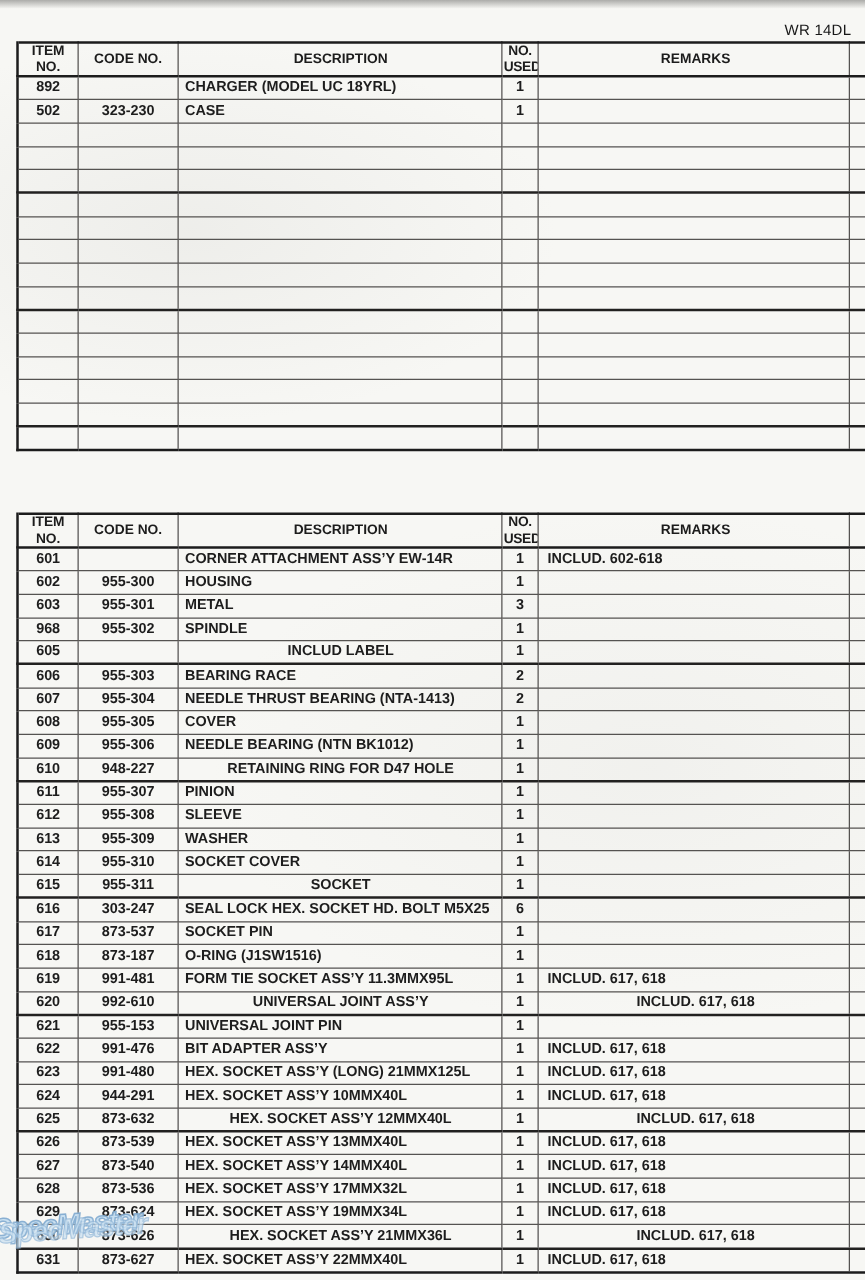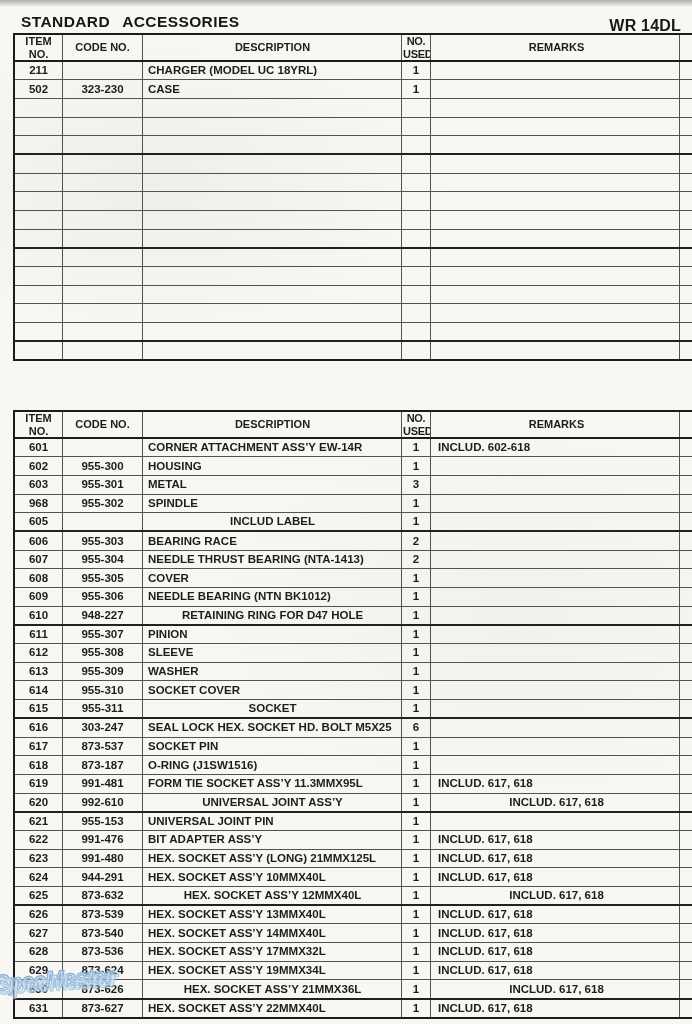--- a/index.html
+++ b/index.html
@@ -29,22 +29,22 @@
     letter-spacing: 0.4px;
     word-spacing: 8px;
     color: #151515;
     white-space: nowrap;
   }
   #standard-title { left: 21px; top: 13px; }
   #optional-title { left: 21px; top: 390px; }
   .model-label {
     position: absolute;
     top: 17px; right: 11px;
-    font-size: 16px;
-    font-weight: bold;
+    font-size: 12px;
+    font-weight: normal;
     letter-spacing: 0.2px;
     color: #181818;
   }
   table.parts {
     position: absolute;
     left: 13px;
     width: 669px;
     border-collapse: collapse;
     table-layout: fixed;
     background: transparent;
@@ -106,40 +106,39 @@
     color: rgba(168, 204, 231, 0.45);
     -webkit-text-stroke: 1px rgba(122, 166, 205, 0.5);
   }
 </style>
 </head>
 <body>
 
 <div class="page">
   <div class="top-shade"></div>
 
-  <h2 class="section-title" id="standard-title">STANDARD ACCESSORIES</h2>
 
   <div class="model-label">WR 14DL</div>
 
   <table class="parts" id="standard-table">
       <thead>
         <tr>
           <th class="col-item">ITEM
 NO.</th>
           <th class="col-code">CODE NO.</th>
           <th class="col-desc">DESCRIPTION</th>
           <th class="col-used">NO.
 USED</th>
           <th class="col-remarks">REMARKS</th>
           <th class="col-extra"></th>
         </tr>
       </thead>
       <tbody>
         <tr>
-          <td class="col-item">211</td>
+          <td class="col-item">892</td>
           <td class="col-code"></td>
           <td class="col-desc">CHARGER (MODEL UC 18YRL)</td>
           <td class="col-used">1</td>
           <td class="col-remarks"></td>
           <td class="col-extra"></td>
         </tr>
         <tr>
           <td class="col-item">502</td>
           <td class="col-code">323-230</td>
           <td class="col-desc">CASE</td>

